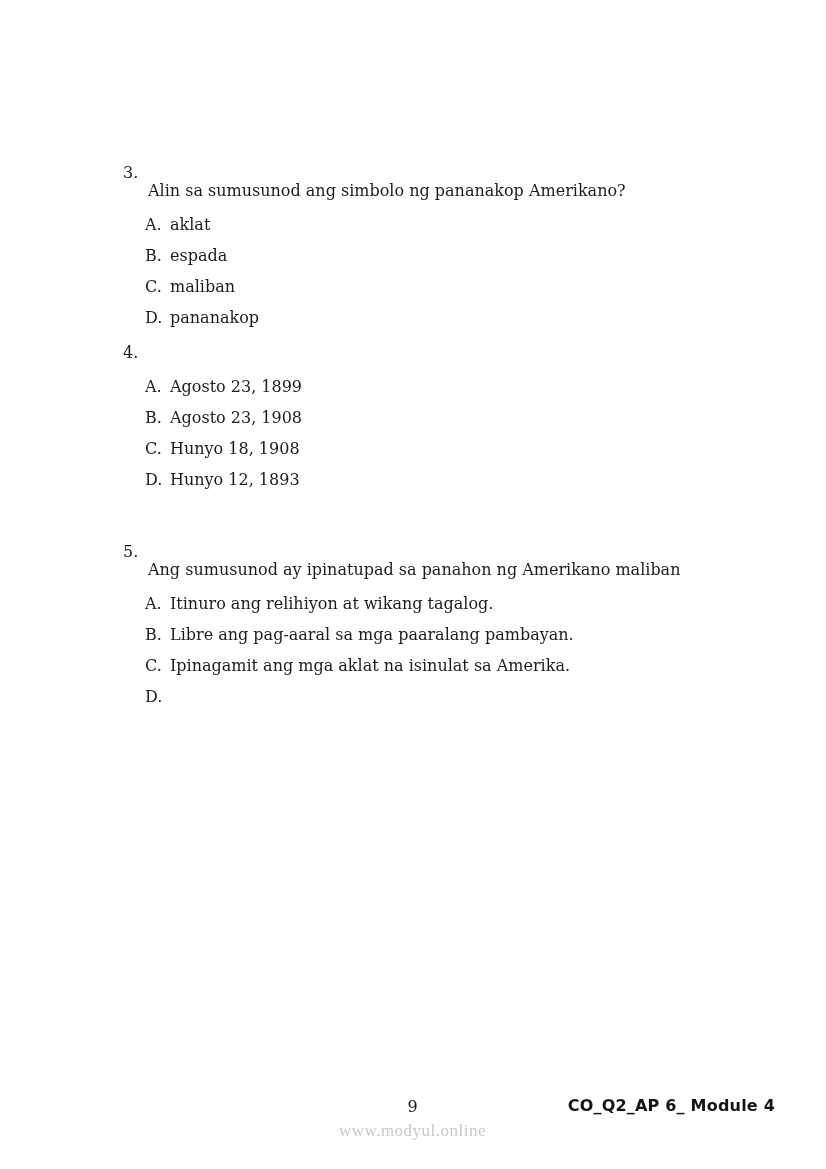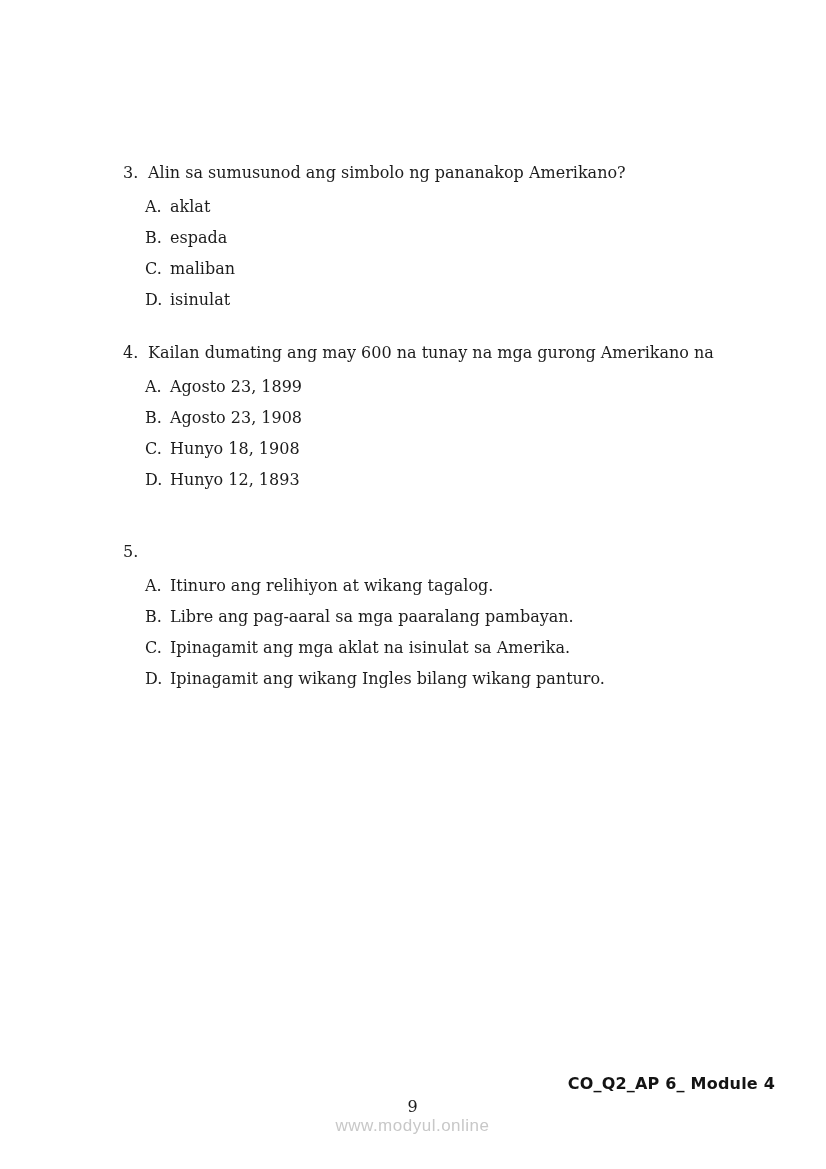--- a/index.html
+++ b/index.html
@@ -18,21 +18,21 @@
     left: 123px;
     width: 660px;
   }
   .q-head { display: flex; align-items: flex-start; }
   .q-num {
     flex: 0 0 25px;
     font-size: 16px;
     line-height: 23px;
     white-space: nowrap;
   }
-  .q-text { flex: 1; }
+  .q-text { flex: 1; margin-top: 18px; }
   .q-line {
     font-size: 16px;
     line-height: 23px;
     white-space: nowrap;
   }
   .options { margin-top: 11px; margin-left: 22px; }
   .option {
     display: flex;
     align-items: flex-start;
     margin-bottom: 8px;
@@ -57,31 +57,32 @@
     top: 1098px;
     width: 165px;
     text-align: center;
   }
   .page-num {
     font-size: 16px;
     line-height: 18px;
     color: #1c1c1c;
   }
   .watermark {
-    font-family: Liberation Sans, sans-serif;
+    margin-top: 5px;
+    font-family: Liberation Serif, serif;
     font-size: 17px;
     line-height: 19px;
     color: #c8c8c8;
     letter-spacing: 0.5px;
     white-space: nowrap;
   }
   .module-label {
     position: absolute;
     right: 51px;
-    top: 1074px;
+    top: 1096px;
     font-family: "DejaVu Sans", "Liberation Sans", sans-serif;
     font-weight: bold;
     font-size: 16px;
     line-height: 20px;
     color: #141414;
     letter-spacing: 0.2px;
     white-space: nowrap;
   }
 </style>
 </head>
@@ -104,30 +105,29 @@
       <div class="option">
         <span class="opt-letter">B.</span>
         <span class="opt-text">espada</span>
       </div>
       <div class="option">
         <span class="opt-letter">C.</span>
         <span class="opt-text">maliban</span>
       </div>
       <div class="option">
         <span class="opt-letter">D.</span>
-        <span class="opt-text">isinulat</span>
+        <span class="opt-text">pananakop</span>
       </div>
     </div>
   </section>
 
   <section class="question" id="q4">
     <div class="q-head">
       <span class="q-num">4.</span>
       <div class="q-text">
-        <div class="q-line">Kailan dumating ang may 600 na tunay na mga gurong Amerikano na</div>
       </div>
     </div>
     <div class="options">
       <div class="option">
         <span class="opt-letter">A.</span>
         <span class="opt-text">Agosto 23, 1899</span>
       </div>
       <div class="option">
         <span class="opt-letter">B.</span>
         <span class="opt-text">Agosto 23, 1908</span>
@@ -140,38 +140,38 @@
         <span class="opt-letter">D.</span>
         <span class="opt-text">Hunyo 12, 1893</span>
       </div>
     </div>
   </section>
 
   <section class="question" id="q5">
     <div class="q-head">
       <span class="q-num">5.</span>
       <div class="q-text">
+        <div class="q-line">Ang sumusunod ay ipinatupad sa panahon ng Amerikano maliban</div>
       </div>
     </div>
     <div class="options">
       <div class="option">
         <span class="opt-letter">A.</span>
         <span class="opt-text">Itinuro ang relihiyon at wikang tagalog.</span>
       </div>
       <div class="option">
         <span class="opt-letter">B.</span>
         <span class="opt-text">Libre ang pag-aaral sa mga paaralang pambayan.</span>
       </div>
       <div class="option">
         <span class="opt-letter">C.</span>
         <span class="opt-text">Ipinagamit ang mga aklat na isinulat sa Amerika.</span>
       </div>
       <div class="option">
         <span class="opt-letter">D.</span>
-        <span class="opt-text">Ipinagamit ang wikang Ingles bilang wikang panturo.</span>
       </div>
     </div>
   </section>
 
   <div class="footer-center">
     <div class="page-num">9</div>
     <div class="watermark">www.modyul.online</div>
   </div>
   <div class="module-label">CO_Q2_AP 6_ Module 4</div>
 

